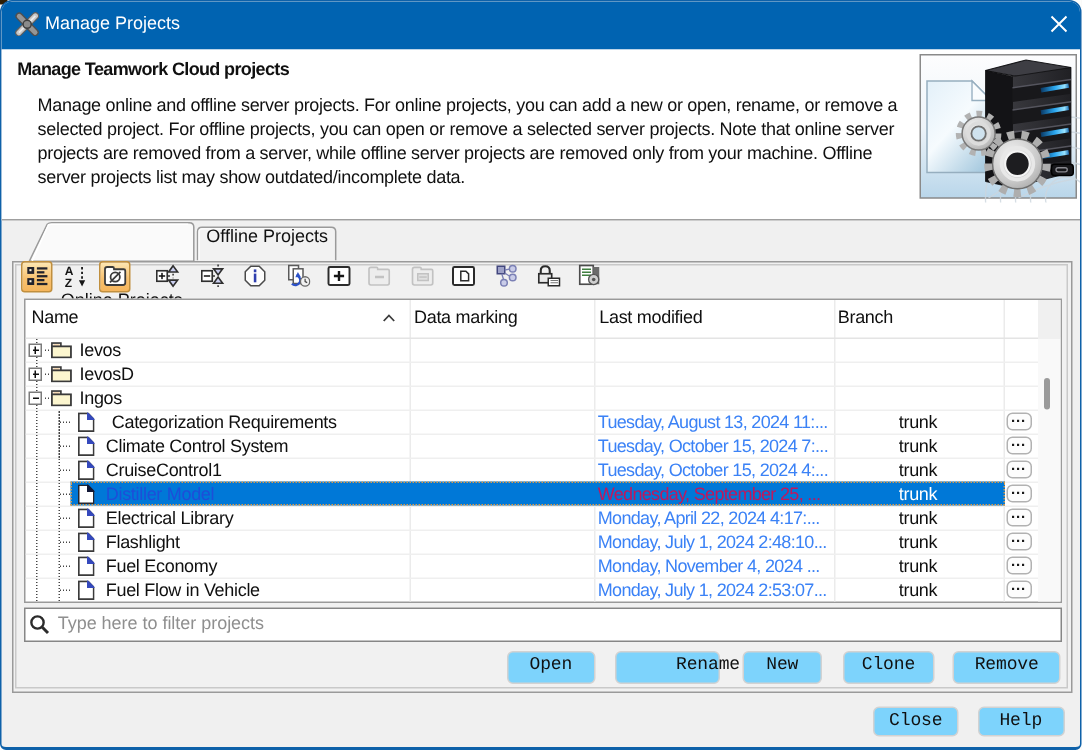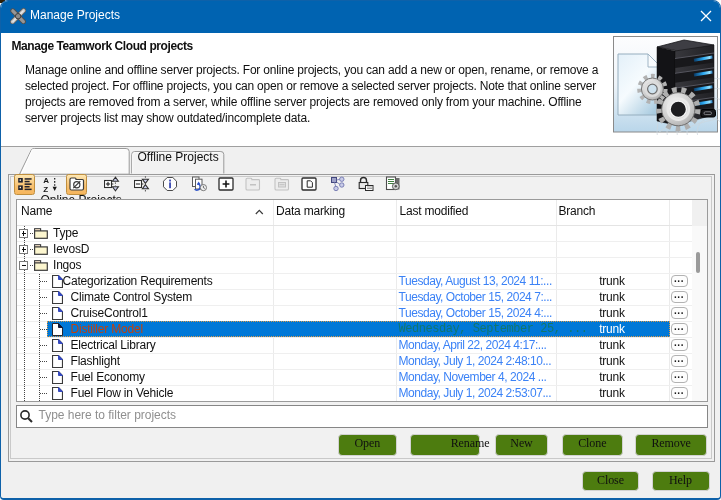--- a/index.html
+++ b/index.html
@@ -15,21 +15,21 @@
   #tabpane{position:absolute;left:6.5px;top:172.5px;width:707px;height:288.5px;border:1px solid #9a9a9a;background:#f1f1f1;}
   #innerpanel{position:absolute;left:8.5px;top:174.5px;width:702px;height:283.5px;border:1px solid #c9c9c9;background:#f1f1f1;}
   .tab{position:absolute;font-size:12px;color:#101010;}
   #table{position:absolute;left:14.5px;top:197.5px;width:692px;height:203px;border:1px solid #9a9a9a;background:#fff;overflow:hidden;}
   .colline{position:absolute;top:0;width:1px;height:203px;background:#ebebeb;}
   .hsep{position:absolute;left:0;width:675px;height:1px;background:#efefef;}
   .rowtxt{position:absolute;font-size:12px;color:#101010;white-space:pre;letter-spacing:-0.2px;}
   .datetxt{position:absolute;font-size:12px;color:#3b82f6;white-space:pre;letter-spacing:-0.45px;}
   .trunk{position:absolute;font-size:12px;color:#101010;letter-spacing:-0.2px;}
   .dotbtn{position:absolute;left:654px;width:17px;height:12px;border:1px solid #b2b2b2;border-radius:4px;background:#fdfdfd;color:#1a1a1a;font-size:10px;font-weight:bold;line-height:5.5px;text-align:center;letter-spacing:0.5px;}
-  .btn{position:absolute;height:22px;background:#4d7c0f;border:1px solid #d2d2d2;border-radius:4px;font-family:Liberation Serif, serif;font-size:12px;color:#101010;text-align:center;line-height:17.5px;letter-spacing:-0.1px;}
+  .btn{position:absolute;height:22px;background:#7dd3fc;border:1px solid #d2d2d2;border-radius:4px;font-family:Liberation Mono, monospace;font-size:12px;color:#101010;text-align:center;line-height:17.5px;letter-spacing:-0.1px;}
   #filter{position:absolute;left:14.5px;top:404px;width:692px;height:23px;background:#fff;border:1px solid #868686;}
   #filterph{position:absolute;left:37.5px;top:407px;font-size:12px;color:#8f8f8f;letter-spacing:-0.02px;}
   .vdots{position:absolute;width:1px;background-image:repeating-linear-gradient(to bottom,#454545 0,#454545 1px,transparent 1px,transparent 2px);}
   .hdots{position:absolute;height:1px;background-image:repeating-linear-gradient(to right,#454545 0,#454545 1px,transparent 1px,transparent 2px);}
   .expbox{position:absolute;width:9px;height:9px;border:1px solid #7b7b7b;background:#fff;}
   .expbox .h{position:absolute;left:2px;top:3px;width:4px;height:1px;background:#101010;}
   .expbox .v{position:absolute;left:3px;top:1px;width:1px;height:5px;background:#101010;}
 </style>
 </head>
 <body>
@@ -254,21 +254,21 @@
     <div class="expbox" style="left:2.5px;top:29.5px;">
         <div class="h"></div>
         <div class="v"></div>
       </div>
     <div class="hdots" style="left:13px;top:33.5px;width:4px;"></div>
     <svg class="abs" style="left:17.5px;top:28.0px" width="14" height="11" viewBox="0 0 14 11">
         <rect x="0.6" y="0.7" width="6" height="2.6" fill="#ffffff" stroke="#3a3a3a" stroke-width="1.1"></rect>
         <rect x="1.6" y="1.5" width="4.2" height="1" fill="#f6cf9e"></rect>
         <rect x="0.6" y="2.9" width="12.7" height="7.4" fill="#fcf6cf" stroke="#3a3a3a" stroke-width="1.2"></rect>
       </svg>
-    <div class="rowtxt" style="left:36.5px;top:26.0px;">Type</div>
+    <div class="rowtxt" style="left:36.5px;top:26.0px;">Ievos</div>
     <div class="expbox" style="left:2.5px;top:45.5px;">
         <div class="h"></div>
         <div class="v"></div>
       </div>
     <div class="hdots" style="left:13px;top:49.5px;width:4px;"></div>
     <svg class="abs" style="left:17.5px;top:44.0px" width="14" height="11" viewBox="0 0 14 11">
         <rect x="0.6" y="0.7" width="6" height="2.6" fill="#ffffff" stroke="#3a3a3a" stroke-width="1.1"></rect>
         <rect x="1.6" y="1.5" width="4.2" height="1" fill="#f6cf9e"></rect>
         <rect x="0.6" y="2.9" width="12.7" height="7.4" fill="#fcf6cf" stroke="#3a3a3a" stroke-width="1.2"></rect>
       </svg>
@@ -281,21 +281,21 @@
         <rect x="0.6" y="0.7" width="6" height="2.6" fill="#ffffff" stroke="#3a3a3a" stroke-width="1.1"></rect>
         <rect x="1.6" y="1.5" width="4.2" height="1" fill="#f6cf9e"></rect>
         <rect x="0.6" y="2.9" width="12.7" height="7.4" fill="#fcf6cf" stroke="#3a3a3a" stroke-width="1.2"></rect>
       </svg>
     <div class="rowtxt" style="left:36.5px;top:58.0px;">Ingos</div>
     <div class="hdots" style="left:23px;top:81.5px;width:8px;"></div>
     <svg class="abs" style="left:35px;top:75.0px" width="11" height="13" viewBox="0 0 11 13">
         <path d="M0.5 0.5 L6.5 0.5 L10.5 4.5 L10.5 12.5 L0.5 12.5 Z" fill="#ffffff" stroke="#3a3a3a" stroke-width="1.2"></path>
         <path d="M6.5 0.5 L6.5 4.5 L10.5 4.5 Z" fill="#3549bd" stroke="#3549bd"></path>
       </svg>
-    <div class="rowtxt" style="left:46px;top:74.0px;">Categorization Requirements</div>
+    <div class="rowtxt" style="left:58px;top:74.0px;">Categorization Requirements</div>
     <div class="datetxt" style="left:382px;top:74.0px;">Tuesday, August 13, 2024 11:...</div>
     <div class="trunk" style="left:539px;top:74.0px;width:113px;text-align:center;">trunk</div>
     <div class="dotbtn" style="top:75.5px;">...</div>
     <div class="hdots" style="left:23px;top:97.5px;width:8px;"></div>
     <svg class="abs" style="left:35px;top:91.0px" width="11" height="13" viewBox="0 0 11 13">
         <path d="M0.5 0.5 L6.5 0.5 L10.5 4.5 L10.5 12.5 L0.5 12.5 Z" fill="#ffffff" stroke="#3a3a3a" stroke-width="1.2"></path>
         <path d="M6.5 0.5 L6.5 4.5 L10.5 4.5 Z" fill="#3549bd" stroke="#3549bd"></path>
       </svg>
     <div class="rowtxt" style="left:54px;top:90.0px;">Climate Control System</div>
     <div class="datetxt" style="left:382px;top:90.0px;">Tuesday, October 15, 2024 7:...</div>
@@ -309,22 +309,22 @@
     <div class="rowtxt" style="left:54px;top:106.0px;">CruiseControl1</div>
     <div class="datetxt" style="left:382px;top:106.0px;">Tuesday, October 15, 2024 4:...</div>
     <div class="trunk" style="left:539px;top:106.0px;width:113px;text-align:center;">trunk</div>
     <div class="dotbtn" style="top:107.5px;">...</div>
     <div class="hdots" style="left:23px;top:129.5px;width:8px;"></div>
     <div class="abs" style="left:30.5px;top:121px;width:622.5px;height:16px;background:#0078d7;outline:1px dotted #d89a4a;outline-offset:-1px;"></div>
     <svg class="abs" style="left:35px;top:123.0px" width="11" height="13" viewBox="0 0 11 13">
         <path d="M0.5 0.5 L6.5 0.5 L10.5 4.5 L10.5 12.5 L0.5 12.5 Z" fill="#ffffff" stroke="#26262e" stroke-width="1"></path>
         <path d="M6.5 0.5 L6.5 4.5 L10.5 4.5 Z" fill="#111836" stroke="#111836"></path>
       </svg>
-    <div class="rowtxt" style="left:54px;top:122.0px;color:#c2410c;">Distiller Model</div>
-    <div class="datetxt" style="left:382px;top:122.0px;color:#0f766e;font-family:Liberation Mono, monospace;">Wednesday, September 25, ...</div>
+    <div class="rowtxt" style="left:54px;top:122.0px;color:#1d4ed8;">Distiller Model</div>
+    <div class="datetxt" style="left:382px;top:122.0px;color:#be185d;">Wednesday, September 25, ...</div>
     <div class="trunk" style="left:539px;top:122.0px;width:113px;text-align:center;color:#fff;">trunk</div>
     <div class="dotbtn" style="top:123.5px;">...</div>
     <div class="hdots" style="left:23px;top:145.5px;width:8px;"></div>
     <svg class="abs" style="left:35px;top:139.0px" width="11" height="13" viewBox="0 0 11 13">
         <path d="M0.5 0.5 L6.5 0.5 L10.5 4.5 L10.5 12.5 L0.5 12.5 Z" fill="#ffffff" stroke="#3a3a3a" stroke-width="1.2"></path>
         <path d="M6.5 0.5 L6.5 4.5 L10.5 4.5 Z" fill="#3549bd" stroke="#3549bd"></path>
       </svg>
     <div class="rowtxt" style="left:54px;top:138.0px;">Electrical Library</div>
     <div class="datetxt" style="left:382px;top:138.0px;">Monday, April 22, 2024 4:17:...</div>
     <div class="trunk" style="left:539px;top:138.0px;width:113px;text-align:center;">trunk</div>

